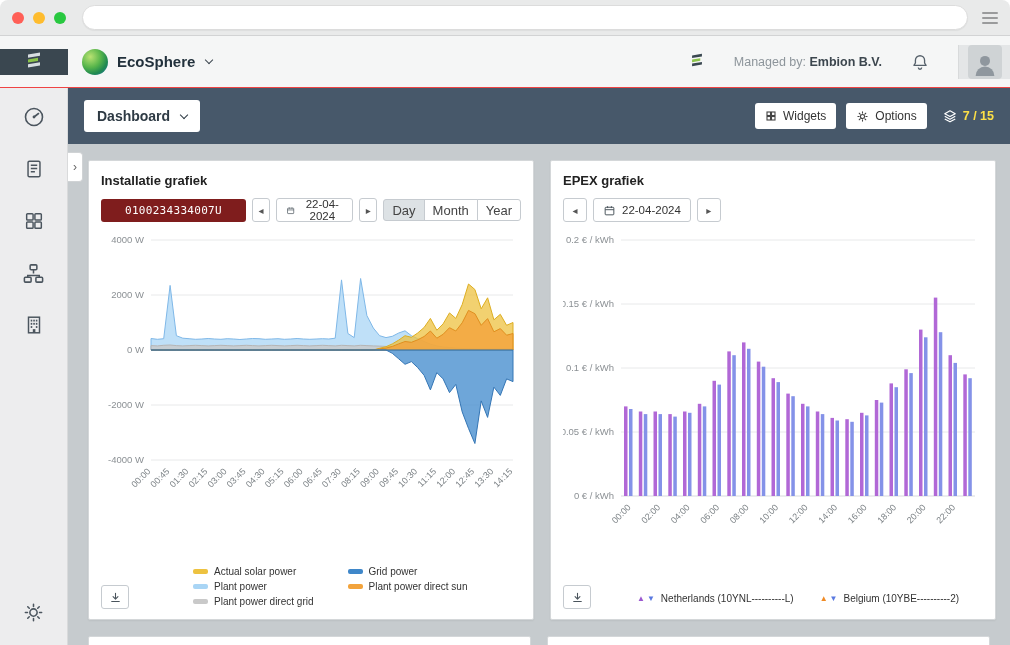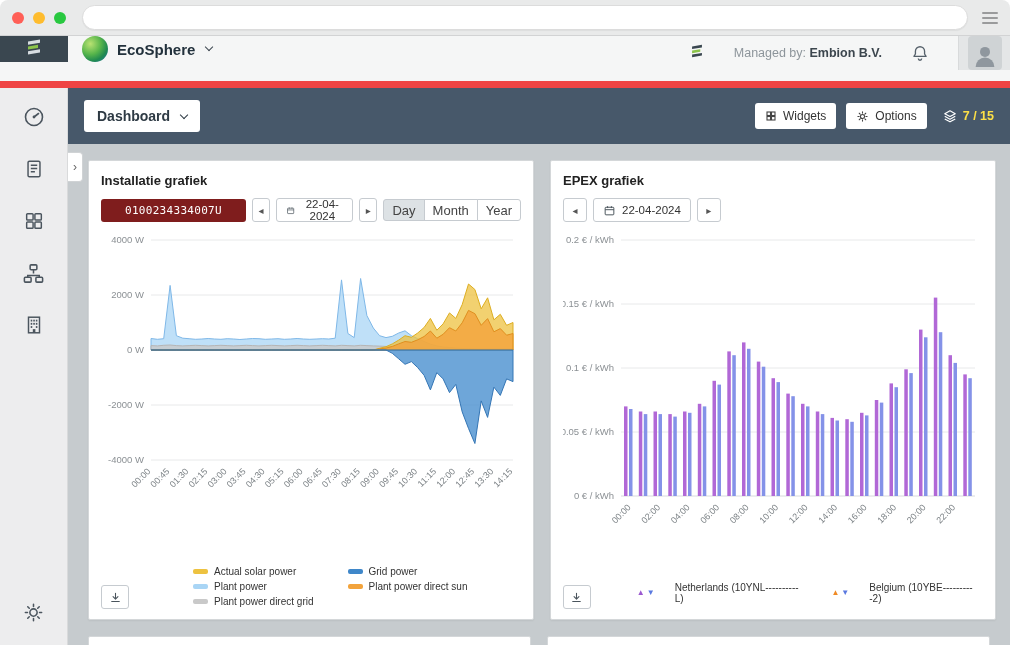--- a/index.html
+++ b/index.html
@@ -17,21 +17,21 @@
   .lights { display:flex; gap:9px; margin-right:16px; }
   .light { width:12px; height:12px; border-radius:50%; }
   .light.red { background:#ff5f57; } .light.yellow { background:#febc2e; } .light.green { background:#28c840; }
   .url-bar { flex:1; height:25px; background:#fff; border:1px solid #dcdcdc; border-radius:13px;
     box-shadow:0 1px 1px rgba(0,0,0,.05); }
   .menu-icon { width:16px; margin-left:14px; display:flex; flex-direction:column; gap:3px; cursor:pointer; }
   .menu-icon span { height:2px; background:#9a9b9c; border-radius:1px; }
 
   
   .app { height:609px; display:flex; flex-direction:column; }
-  .app-header { height:52px; display:flex; align-items:flex-start; background:#f5f6f6; border-bottom:7px solid #ef4444; }
+  .app-header { height:52px; display:flex; align-items:center; background:#f5f6f6; border-bottom:1px solid #ef4444; }
   .logo-block { width:68px; background:#3a4750; display:flex; align-items:center; justify-content:center; }
   .brand { display:flex; align-items:center; gap:9px; padding-left:14px; }
   .eco-logo { width:26px; height:26px; border-radius:50%;
     background: radial-gradient(circle at 32% 30%, #b9e272 0%, #57b54b 42%, #208a50 68%, #1c6fae 100%); }
   .brand-name { font-size:15px; font-weight:bold; color:#22313c; }
   .chev-down { width:6px; height:6px; border-right:1.8px solid #3c4650; border-bottom:1.8px solid #3c4650;
     transform:rotate(45deg); margin-top:-4px; margin-left:2px; }
   .header-right { margin-left:auto; display:flex; align-items:center; gap:28px; }
   .managed { font-size:12.5px; color:#8d959b; }
   .managed b { color:#3c464e; }
@@ -87,21 +87,21 @@
   .card-footer { margin-top:auto; display:flex; align-items:flex-end; gap:18px; }
   .dl-btn { width:28px; height:24px; border:1px solid #c6cbd0; background:#fff; border-radius:3px;
     display:flex; align-items:center; justify-content:center; cursor:pointer; }
   .legend-grid { display:grid; grid-template-rows:repeat(3,auto); grid-auto-flow:column;
     column-gap:34px; row-gap:4px; margin-left:46px; padding-bottom:2px; }
   .legend-item { display:flex; align-items:center; gap:6px; font-size:10px; color:#333; }
   .swatch { width:15px; height:5px; border-radius:2px; display:inline-block; }
   .epex-legend { display:flex; gap:26px; margin-left:28px; align-items:center; padding-bottom:5px; }
   .epex-legend-item { display:flex; align-items:center; gap:2px; font-size:10px; color:#333; }
   .epex-legend-item .tri { font-size:8px; line-height:1; }
-  .epex-legend-item span:last-child { margin-left:18px; }
+  .epex-legend-item span:last-child { margin-left:4px; }
 
   .cards.partial { margin-top:16px; }
   .stub { flex:1; height:40px; background:#fff; border:1px solid #d4d7d9; border-radius:2px; }
 </style>
 </head>
 <body>
 
 <div class="window">
 
   <div class="browser-bar">

